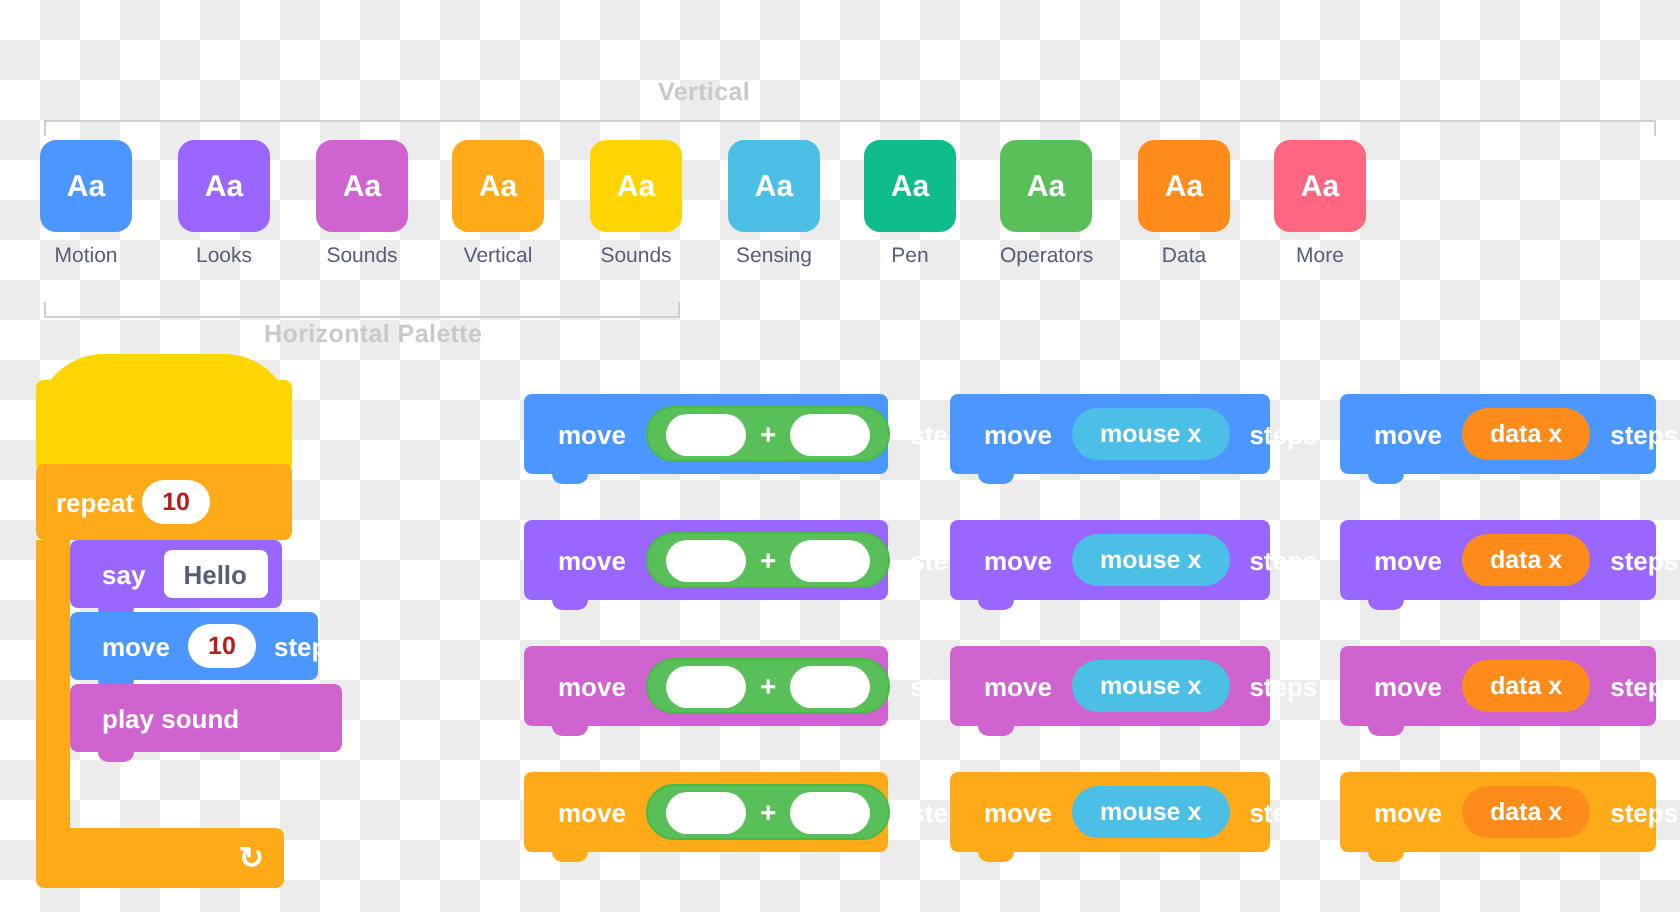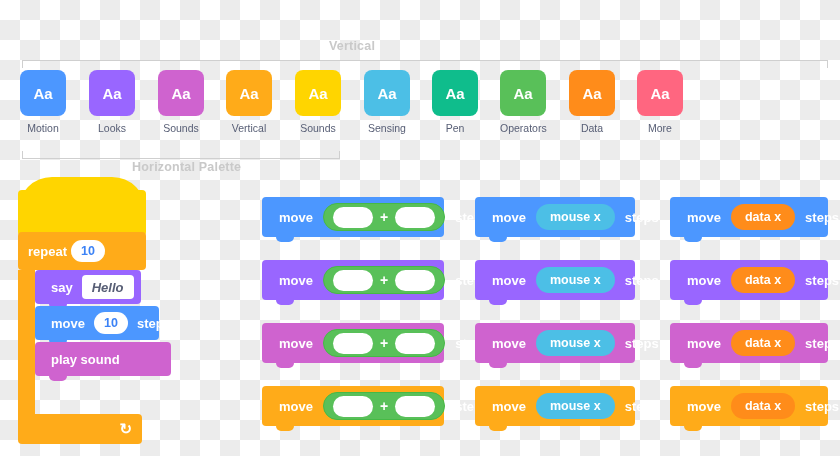--- a/index.html
+++ b/index.html
@@ -109,42 +109,41 @@
 
   
   .oval {
     background: #ffffff;
     border-radius: 14px;
     min-width: 34px;
     height: 22px;
     display: inline-flex;
     align-items: center;
     justify-content: center;
-    color: #3b82f6;
+    color: #b91c1c;
     font-size: 12.5px;
     font-weight: bold;
     padding: 0 9px;
     margin: 12px 4px;
     box-sizing: border-box;
   }
   
   .textin {
     background: #ffffff;
     border-radius: 4px;
     height: 24px;
     display: inline-flex;
     align-items: center;
     justify-content: center;
     color: #575e75;
     font-size: 13px;
     font-weight: bold;
     padding: 0 10px;
     margin: 0 4px;
     box-sizing: border-box;
-    font-style: italic;
   }
   
   .slot {
     background: #ffffff;
     border-radius: 14px;
     width: 40px;
     height: 21px;
     margin: 0 3px;
     box-sizing: border-box;
   }

